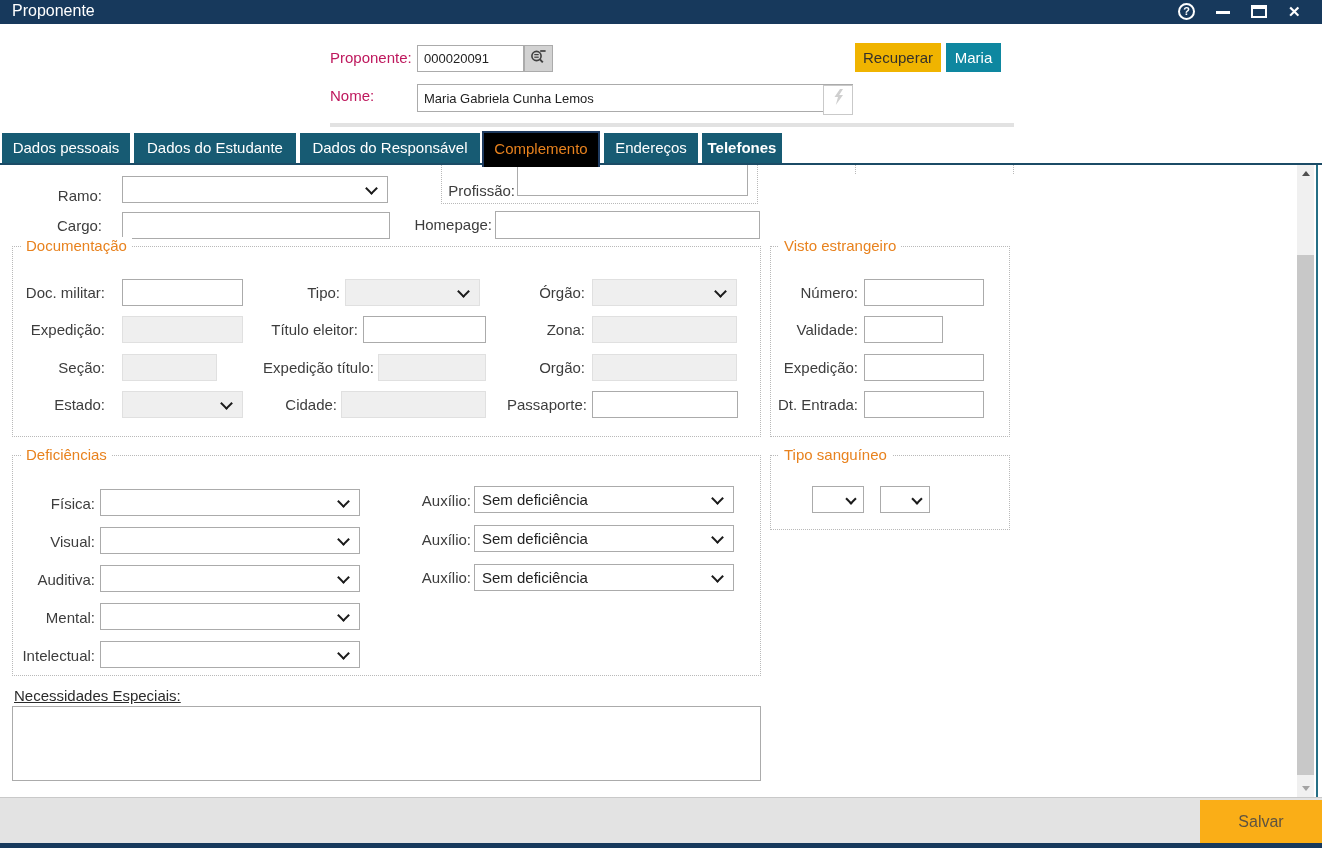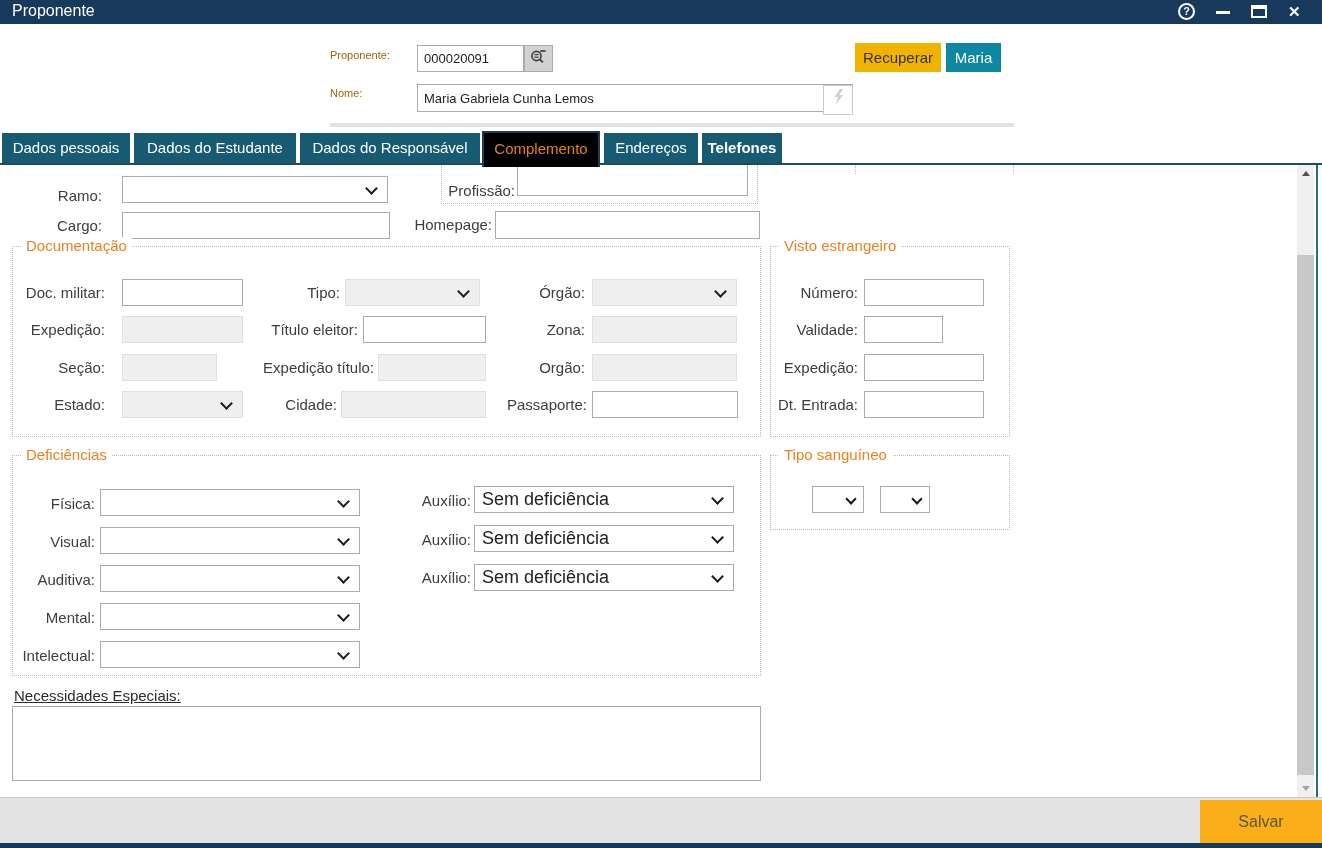--- a/index.html
+++ b/index.html
@@ -11,38 +11,38 @@
   .titlebar { position:absolute; left:0; top:0; width:1322px; height:24px; background:#17395C; color:#fff; }
   .title { position:absolute; left:12px; top:2px; font-size:16px; }
   .tb-btn { position:absolute; top:0; height:24px; cursor:default; }
   .help-circle { width:17px; height:17px; border:2px solid #fff; border-radius:50%; font-size:11px; font-weight:bold;
                  text-align:center; line-height:13px; color:#fff; }
   .min-bar { width:14px; height:3px; background:#fff; }
   .max-rect { width:16px; height:13px; border:2px solid #fff; border-top-width:4px; }
   .close-x { color:#fff; font-size:15px; font-weight:bold; line-height:24px; }
 
   
-  .hdr-label { position:absolute; font-size:11px; color:#a16207; white-space:nowrap; }
+  .hdr-label { position:absolute; font-size:15px; color:#be185d; white-space:nowrap; }
   .inp { position:absolute; background:#fff; border:1px solid #ababab; font-family:"Liberation Sans",sans-serif;
          font-size:13px; color:#222; padding:0 6px; outline:none; }
   .inp:disabled, .inp.disabled { background:#efefef; border-color:#e0e0e0; }
   .btn { position:absolute; border:none; font-family:"Liberation Sans",sans-serif; font-size:15px; text-align:center; cursor:default; }
   .divider { position:absolute; background:#e2e2e2; }
 
   
   .tab { position:absolute; top:133px; height:30px; background:#175B73; color:#fff; font-size:15px;
          text-align:center; line-height:30px; white-space:nowrap; z-index:2; }
   .tab.active { top:131px; height:36px; background:#000000; color:#E8821E; border:2px solid #1E3A5F; border-bottom:none;
                 line-height:32px; z-index:3; }
   .tabline { position:absolute; left:0; top:163px; width:1322px; height:2px; background:#1B4B66; z-index:1; }
 
   
   .lbl { position:absolute; font-size:15px; color:#3d3d3d; text-align:right; white-space:nowrap; }
   .sel { position:absolute; background:#fff; border:1px solid #ababab; height:27px; }
-  .sel .val { display:block; padding-left:7px; line-height:25px; font-size:18px; color:#222; white-space:nowrap; overflow:hidden; }
+  .sel .val { display:block; padding-left:7px; line-height:25px; font-size:15px; color:#222; white-space:nowrap; overflow:hidden; }
   .sel::after { content:''; position:absolute; right:11px; top:7px; width:7px; height:7px;
                 border-right:2px solid #1b1b1b; border-bottom:2px solid #1b1b1b; transform:rotate(45deg); }
   .sel.disabled { background:#efefef; border-color:#e0e0e0; }
   .sel.sm::after { right:8px; top:8px; width:6px; height:6px; }
   .fieldset { position:absolute; border:1px dotted #b9b9b9; }
   .legend { position:absolute; top:-10px; left:8px; background:#fff; padding:0 5px; color:#E8821E; font-size:15px; white-space:nowrap; }
   .frag { position:absolute; border:1px dotted #b9b9b9; border-top:none; }
   .frag-v { position:absolute; border-left:1px dotted #b9b9b9; }
   .underline-lbl { position:absolute; font-size:15px; color:#2b2b2b; text-decoration:underline; white-space:nowrap; }
   textarea.box { position:absolute; border:1px solid #ababab; resize:none; font-family:"Liberation Sans",sans-serif;

